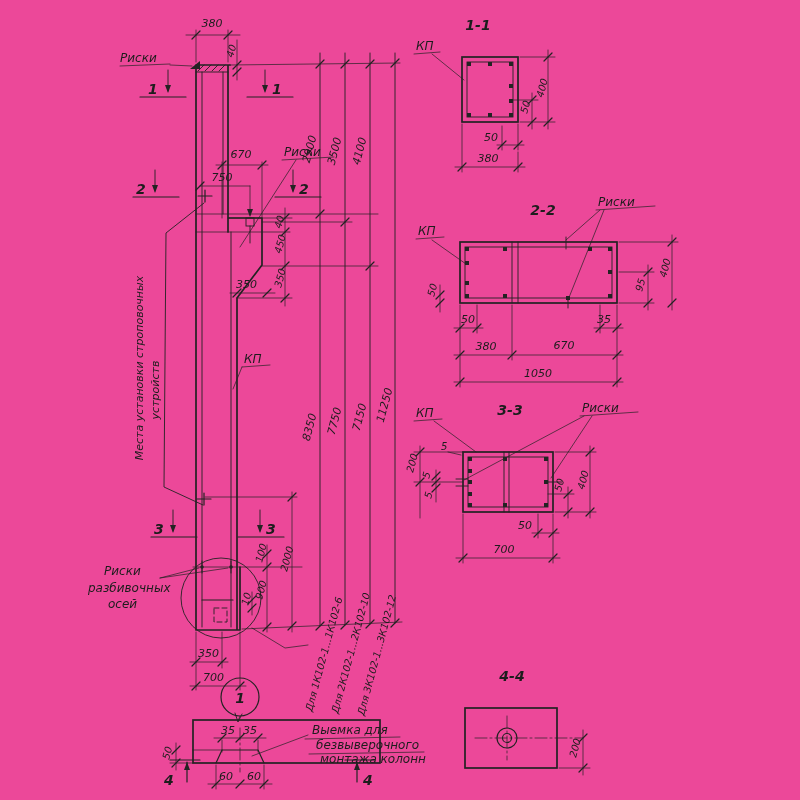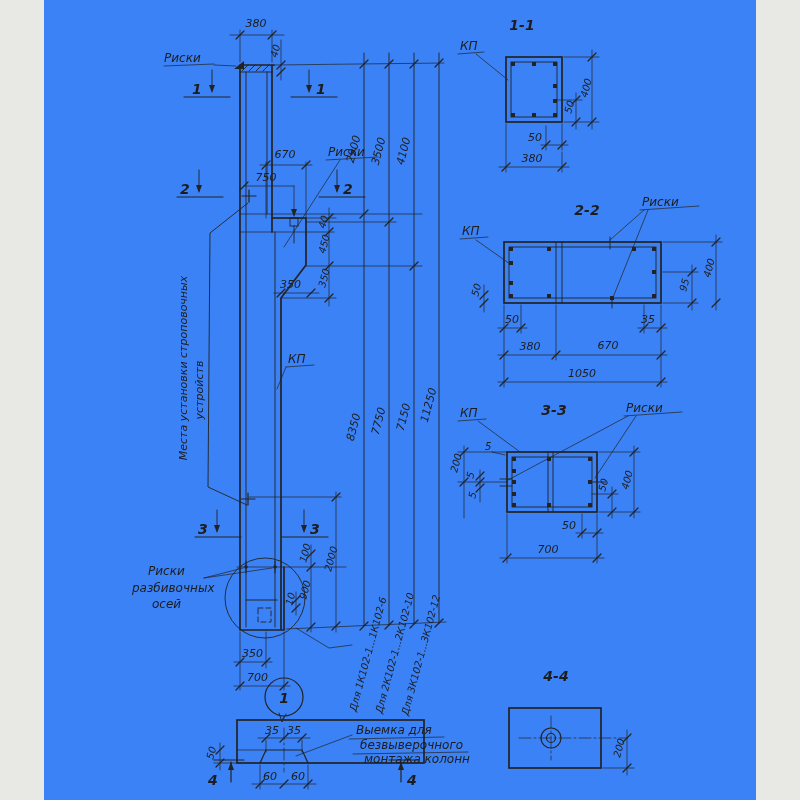--- a/index.html
+++ b/index.html
@@ -1,16 +1,16 @@
 <!DOCTYPE html>
 <html><head>
 <meta charset="utf-8">
 <style>
   html,body{margin:0;padding:0;background:#e8e8e4;}
-  .page{width:712px;height:800px;background:#3b82f6;position:relative;margin:0 auto;
+  .page{width:800px;height:800px;background:#ec4899;position:relative;margin:0 auto;
         font-family:"DejaVu Sans",sans-serif;}
   svg{display:block}
   svg line,svg path,svg rect,svg circle,svg polyline{stroke:#232323;fill:none;stroke-width:1;stroke-linecap:round}
   .w16{stroke-width:1.7}
   .w12{stroke-width:1.2}
   .w09{stroke-width:.9}
   .w07{stroke-width:.7}
   .fill{fill:#232323;stroke:none}
   .dash{stroke-dasharray:5 3;stroke-width:.9}
   .cline{stroke-dasharray:12 3 2 3;stroke-width:.7}

